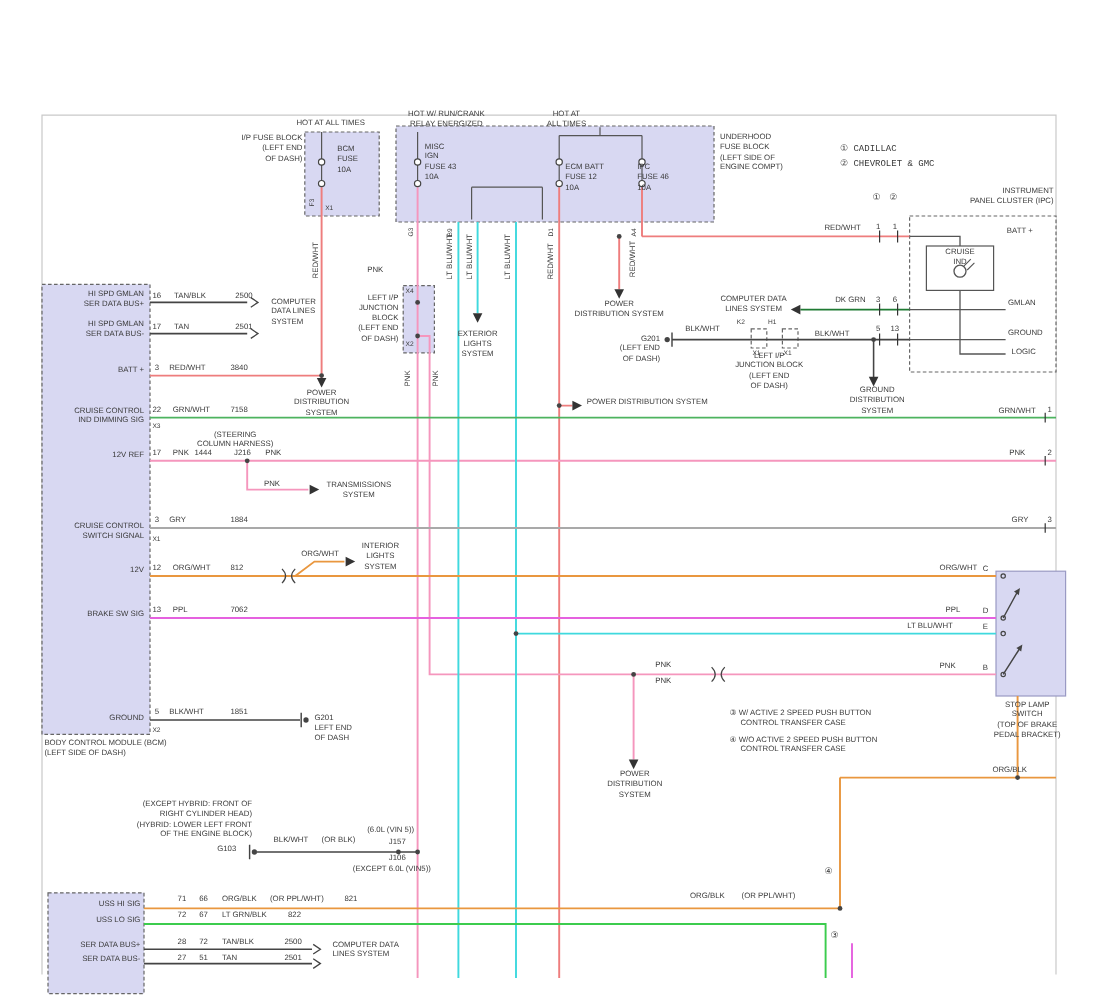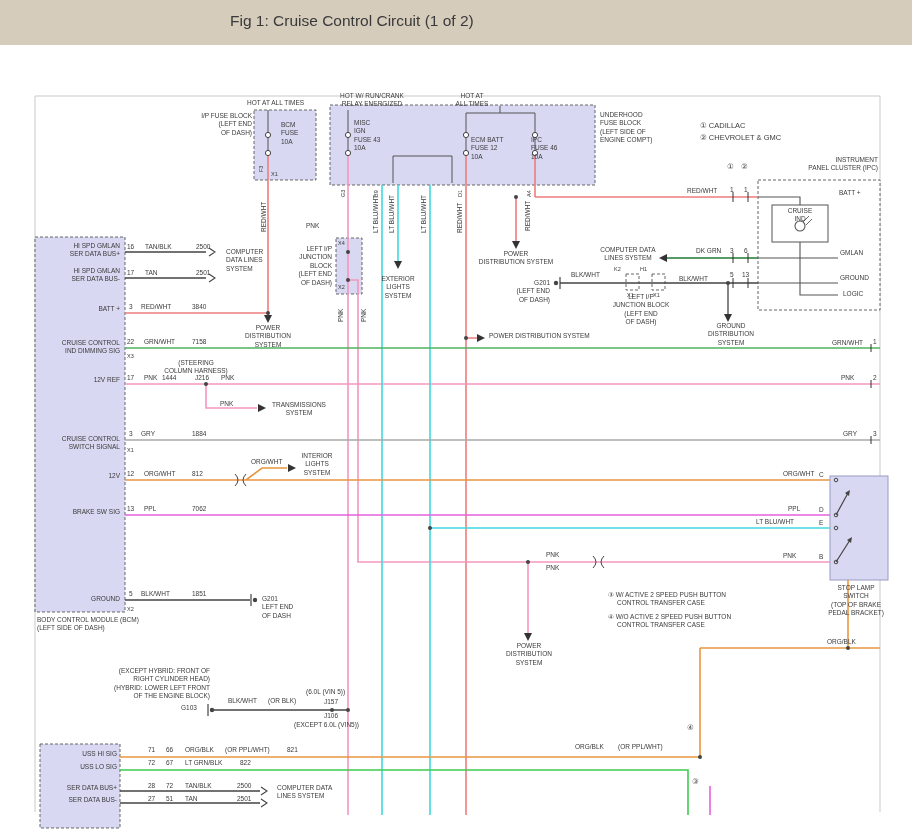--- a/index.html
+++ b/index.html
@@ -3,33 +3,30 @@
 <meta charset="utf-8">
 <style>
   html,body{margin:0;padding:0;background:#fff;}
   .page{position:relative;width:912px;height:830px;overflow:hidden;background:#fff;
         font-family:"Liberation Sans",sans-serif;}
   .titlebar{position:absolute;left:0;top:0;width:912px;height:45px;background:#d5ccbc;}
   .title{position:absolute;left:230px;top:12px;font-size:15.5px;color:#3a3a3a;}
   svg.wiring{position:absolute;left:0;top:0;}
   .lb{position:absolute;font-size:6.5px;line-height:1.3;color:#3a3a3a;white-space:pre;}
   .t{font-size:5.5px;}
-  .c{font-size:7.5px;}
+  .c{font-size:7.5px;font-family:Liberation Mono, monospace;}
   .vlb{position:absolute;font-size:6.5px;color:#3a3a3a;white-space:pre;
        transform:rotate(-90deg);transform-origin:0 0;}
   .vt{font-size:5.5px;}
 </style>
 </head>
 <body>
 
 <div class="page">
 
-  <div class="titlebar">
-    <div class="title">Fig 1: Cruise Control Circuit (1 of 2)</div>
-  </div>
 
   <svg class="wiring" width="912" height="830" viewBox="0 0 912 830">
 
     <path d="M35,812 L35,96 L880,96 L880,812" fill="none" stroke="#c9c9c9" stroke-width="1"></path>
 
     <g stroke="#666" stroke-width="1" stroke-dasharray="3,2" fill="#d8d8f2">
       <rect x="254" y="110" width="62" height="70"></rect>
       <rect x="330" y="105" width="265" height="80"></rect>
       <rect x="35" y="237" width="90" height="375"></rect>
       <rect x="40" y="744" width="80" height="84"></rect>

